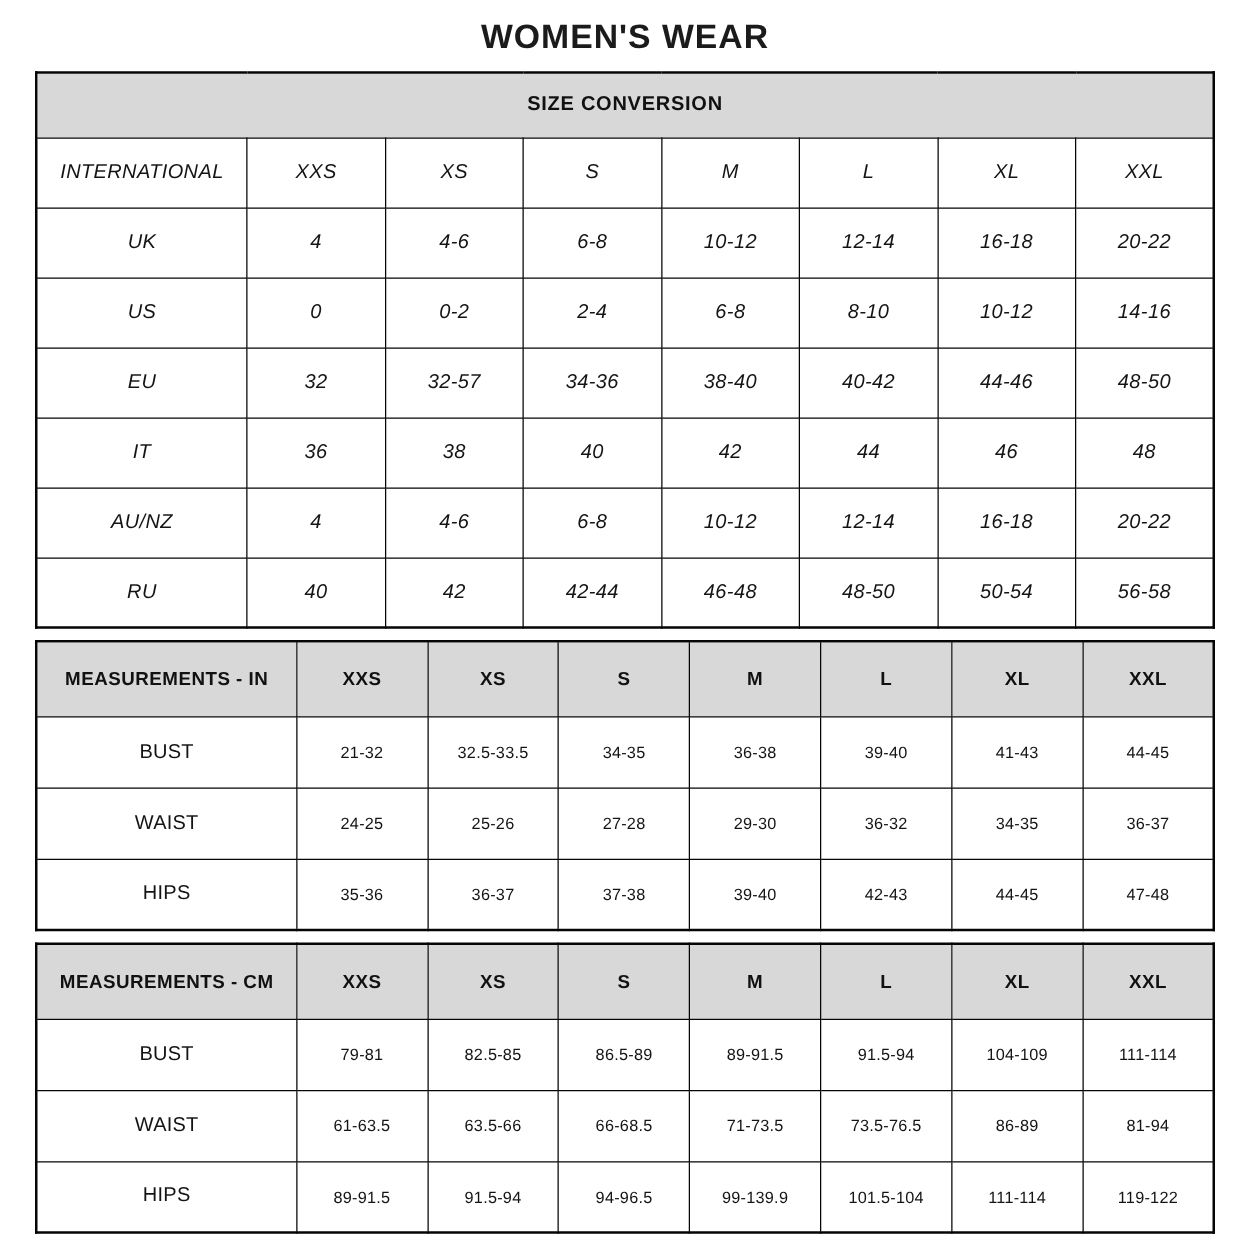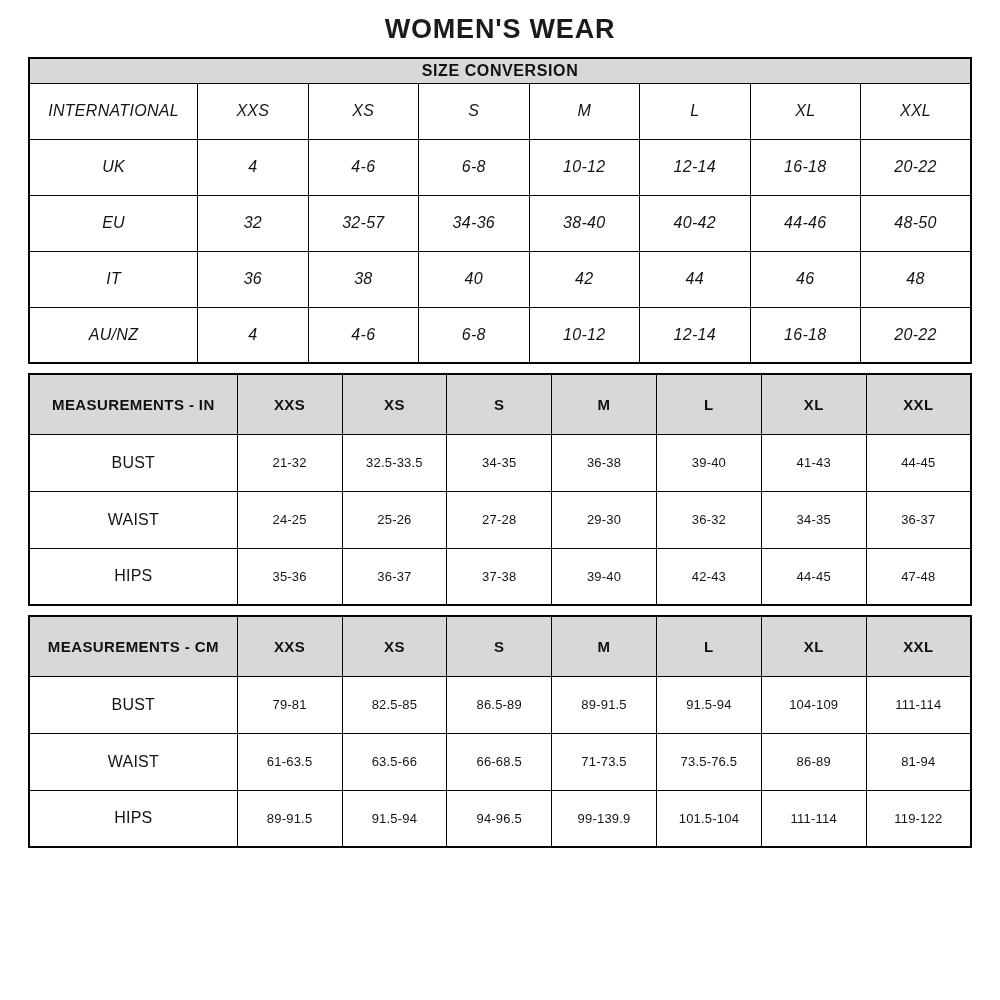--- a/index.html
+++ b/index.html
@@ -32,21 +32,21 @@
   th, td {
     border: 1.5px solid #050505;
     text-align: center;
     vertical-align: middle;
     padding: 2px 3px;
     overflow: hidden;
   }
   
   .t-conv .span-header {
     background: #d8d8d8;
-    height: 25px;
+    height: 52px;
     font-size: 16px;
     font-weight: 700;
     letter-spacing: 0.6px;
     color: #111;
   }
   .t-conv td {
     height: 56px;
     font-size: 16px;
     font-weight: 400;
     letter-spacing: 0.3px;
@@ -105,20 +105,30 @@
         <td>UK</td>
         <td>4</td>
         <td>4-6</td>
         <td>6-8</td>
         <td>10-12</td>
         <td>12-14</td>
         <td>16-18</td>
         <td>20-22</td>
       </tr>
       <tr>
+        <td>US</td>
+        <td>0</td>
+        <td>0-2</td>
+        <td>2-4</td>
+        <td>6-8</td>
+        <td>8-10</td>
+        <td>10-12</td>
+        <td>14-16</td>
+      </tr>
+      <tr>
         <td>EU</td>
         <td>32</td>
         <td>32-57</td>
         <td>34-36</td>
         <td>38-40</td>
         <td>40-42</td>
         <td>44-46</td>
         <td>48-50</td>
       </tr>
       <tr>
@@ -134,20 +144,30 @@
       <tr>
         <td>AU/NZ</td>
         <td>4</td>
         <td>4-6</td>
         <td>6-8</td>
         <td>10-12</td>
         <td>12-14</td>
         <td>16-18</td>
         <td>20-22</td>
       </tr>
+      <tr>
+        <td>RU</td>
+        <td>40</td>
+        <td>42</td>
+        <td>42-44</td>
+        <td>46-48</td>
+        <td>48-50</td>
+        <td>50-54</td>
+        <td>56-58</td>
+      </tr>
     </tbody>
   </table>
 
   <table class="t-meas">
     <colgroup>
         <col class="c-first">
         <col span="7">
       </colgroup>
     <thead>
       <tr>

